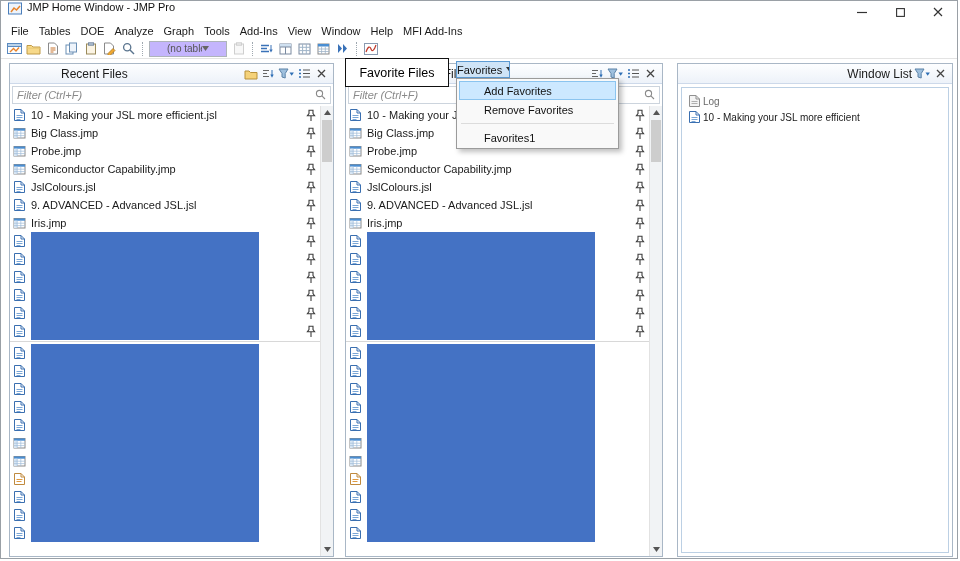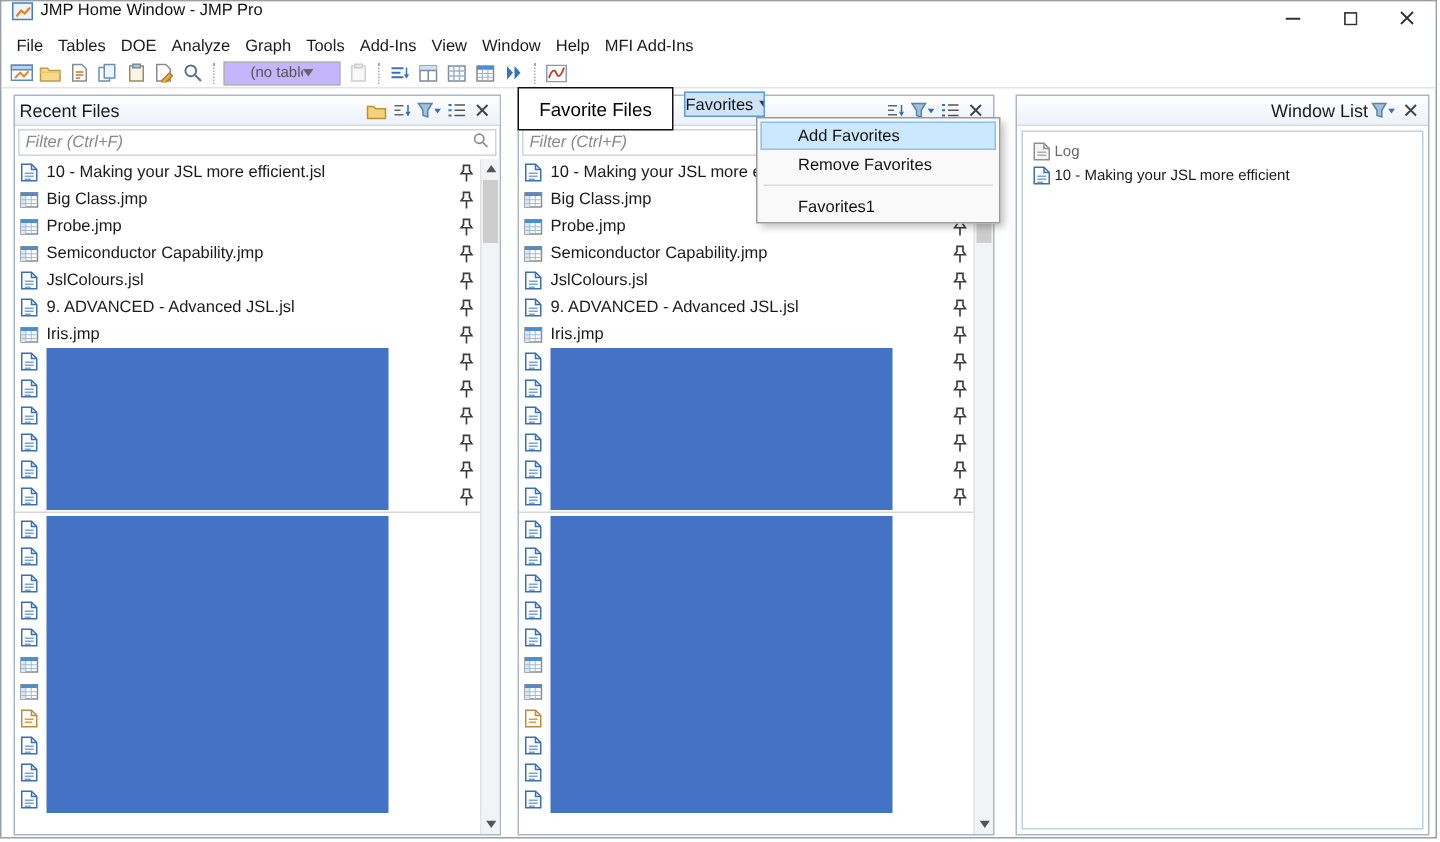--- a/index.html
+++ b/index.html
@@ -21,21 +21,21 @@
   .toolbar { height:20px; display:flex; align-items:center; padding-left:4px; background:#fff; border-bottom:1px solid #e3e3e3; }
   .tb-icon { width:19px; height:18px; display:flex; align-items:center; justify-content:center; }
   .tb-sep { border-left:1px dotted #9fa8b0; height:14px; margin:0 4px; }
   .tables-dd { display:flex; align-items:center; height:16px; width:78px; border:1px solid #aeb4ba; background:#c4b5fd; padding:0 17px; margin:0 2px; }
   .tables-dd .dd-label { font-size:10px; color:#555; flex:1; white-space:nowrap; overflow:hidden; }
   .grayed { opacity:.4; }
 
   
   .panel { position:absolute; top:62px; height:494px; background:#fff; border:1px solid #a9b7c6; display:flex; flex-direction:column; }
   .panel-header { height:20px; flex:none; background:linear-gradient(#fdfeff,#edf2f9); border-bottom:1px solid #cdd9ea; display:flex; align-items:center; padding:0 3px; }
-  .panel-title { font-size:12px; color:#1a1a1a; flex:1; white-space:nowrap; }
+  .panel-title { font-size:12px; color:#1a1a1a; flex:1; white-space:nowrap;margin-left:48px; }
   .hicon { width:17px; height:16px; display:flex; align-items:center; justify-content:center; flex:none; }
   .hicon.wide { width:20px; }
 
   .filter-row { height:18px; flex:none; margin:2px; border:1px solid #ccd4dd; display:flex; align-items:center; padding:0 4px; background:#fff; }
   .filter-input { border:none; outline:none; flex:1; font-size:11px; font-family:"Liberation Sans", sans-serif; color:#333; background:transparent; min-width:0; }
   .filter-input::placeholder { font-style:italic; color:#8a8a8a; }
   .magnifier { flex:none; }
 
   .list-wrap { position:relative; flex:1; overflow:hidden; }
   .file-list { position:absolute; left:0; top:0; bottom:0; right:13px; overflow:hidden; }
@@ -58,21 +58,21 @@
   
   .wl-body { margin:3px; flex:1; border:1px solid #bcd0e4; background:#fff; padding:5px 0 0 6px; overflow:hidden; }
   .wl-row { height:16px; display:flex; align-items:center; }
   .wl-icon { width:15px; flex:none; display:flex; align-items:center; }
   .wl-label { font-size:10px; color:#1a1a1a; white-space:nowrap; overflow:hidden; }
   .wl-label.dim { color:#6a6a6a; }
 
   
   #annotation-box { position:absolute; left:344px; top:57px; width:104px; height:29px; background:#fff; border:1px solid #111; z-index:40; display:flex; align-items:center; justify-content:center; font-size:12.5px; color:#000; }
   #favorites-button { position:absolute; left:455px; top:60px; width:54px; height:17px; background:#cfe4f7; border:1px solid #5d9bd3; z-index:41; display:flex; align-items:center; justify-content:center; gap:4px; font-size:11px; color:#111; cursor:default; }
-  #favorites-menu { position:absolute; left:455px; top:77px; width:163px; background:#f9f9f9; border:1px solid #9b9b9b; box-shadow:3px 3px 5px rgba(0,0,0,.25); z-index:42; padding:2px;margin-left:48px; }
+  #favorites-menu { position:absolute; left:455px; top:77px; width:163px; background:#f9f9f9; border:1px solid #9b9b9b; box-shadow:3px 3px 5px rgba(0,0,0,.25); z-index:42; padding:2px; }
   .fav-menu-item { height:19px; display:flex; align-items:center; padding-left:24px; font-size:11px; color:#111; border:1px solid transparent; }
   .fav-menu-item.small { height:17px; }
   .fav-menu-item.highlight { border:1px solid #8bc4ef; }
   .fav-menu-sep { height:1px; background:#dcdcdc; margin:4px 2px 5px 2px; }
 </style>
 </head>
 <body>
 
 <div id="app">
 

